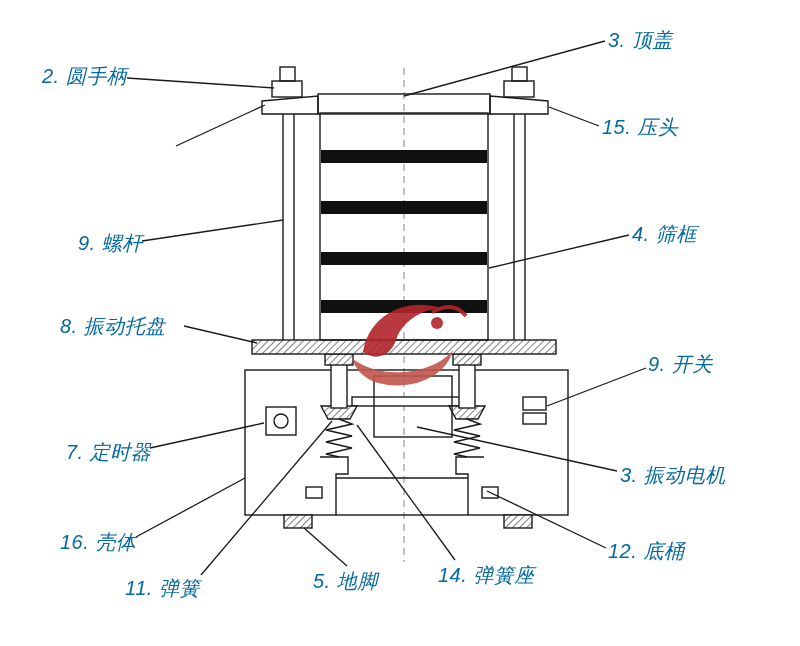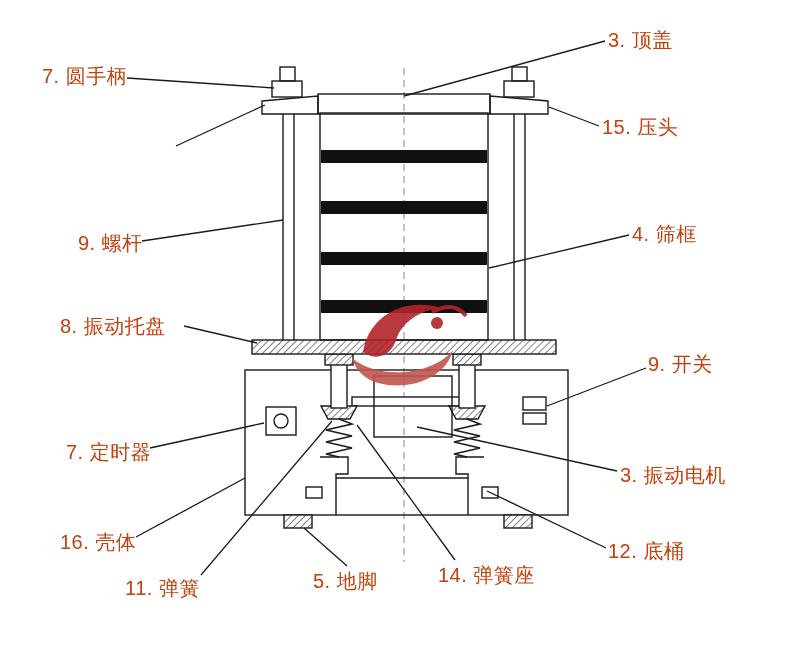--- a/index.html
+++ b/index.html
@@ -2,22 +2,22 @@
 <html><head>
 <meta charset="utf-8">
 <style>
   html,body{margin:0;padding:0;background:#fff;}
   .stage{
     position:relative;width:800px;height:646px;background:#ffffff;
     overflow:hidden;font-family:"Liberation Sans","DejaVu Sans",sans-serif;
   }
   .stage svg{position:absolute;left:0;top:0;}
   .lbl{
-    position:absolute;font-size:20px;line-height:1.2;color:#c2410c;
-    white-space:nowrap;letter-spacing:.5px;
+    position:absolute;font-size:20px;line-height:1.2;color:#0369a1;
+    white-space:nowrap;letter-spacing:.5px;font-style:italic;
   }
   .lbl-1{left:42px;top:64px}
   .lbl-2{left:68px;top:138px}
   .lbl-3{left:608px;top:28px}
   .lbl-4{left:632px;top:222px}
   .lbl-5{left:648px;top:352px}
   .lbl-6{left:620px;top:463px}
   .lbl-7{left:66px;top:440px}
   .lbl-8{left:60px;top:314px}
   .lbl-9{left:78px;top:231px}
@@ -149,21 +149,21 @@
     </g>
 
     <g opacity="0.9">
       <path d="M363,352 C369,314 407,297 441,308 C420,310 402,322 396,340 C391,355 377,362 363,352 Z" fill="#b2252a"></path>
       <path d="M352,358 C378,380 432,376 453,350 C447,376 412,392 378,383 C364,379 355,369 352,358 Z" fill="#c2554e"></path>
       <path d="M432,312 C448,304 458,306 466,316" stroke="#b2252a" stroke-width="4" fill="none"></path>
       <circle cx="437" cy="323" r="6" fill="#b2252a"></circle>
     </g>
   </svg>
 
-  <div class="lbl lbl-1">7. 圆手柄</div>
+  <div class="lbl lbl-1">2. 圆手柄</div>
   <div class="lbl lbl-3">3. 顶盖</div>
   <div class="lbl lbl-4">4. 筛框</div>
   <div class="lbl lbl-5">9. 开关</div>
   <div class="lbl lbl-6">3. 振动电机</div>
   <div class="lbl lbl-7">7. 定时器</div>
   <div class="lbl lbl-8">8. 振动托盘</div>
   <div class="lbl lbl-9">9. 螺杆</div>
   <div class="lbl lbl-10">16. 壳体</div>
   <div class="lbl lbl-11">11. 弹簧</div>
   <div class="lbl lbl-12">12. 底桶</div>

